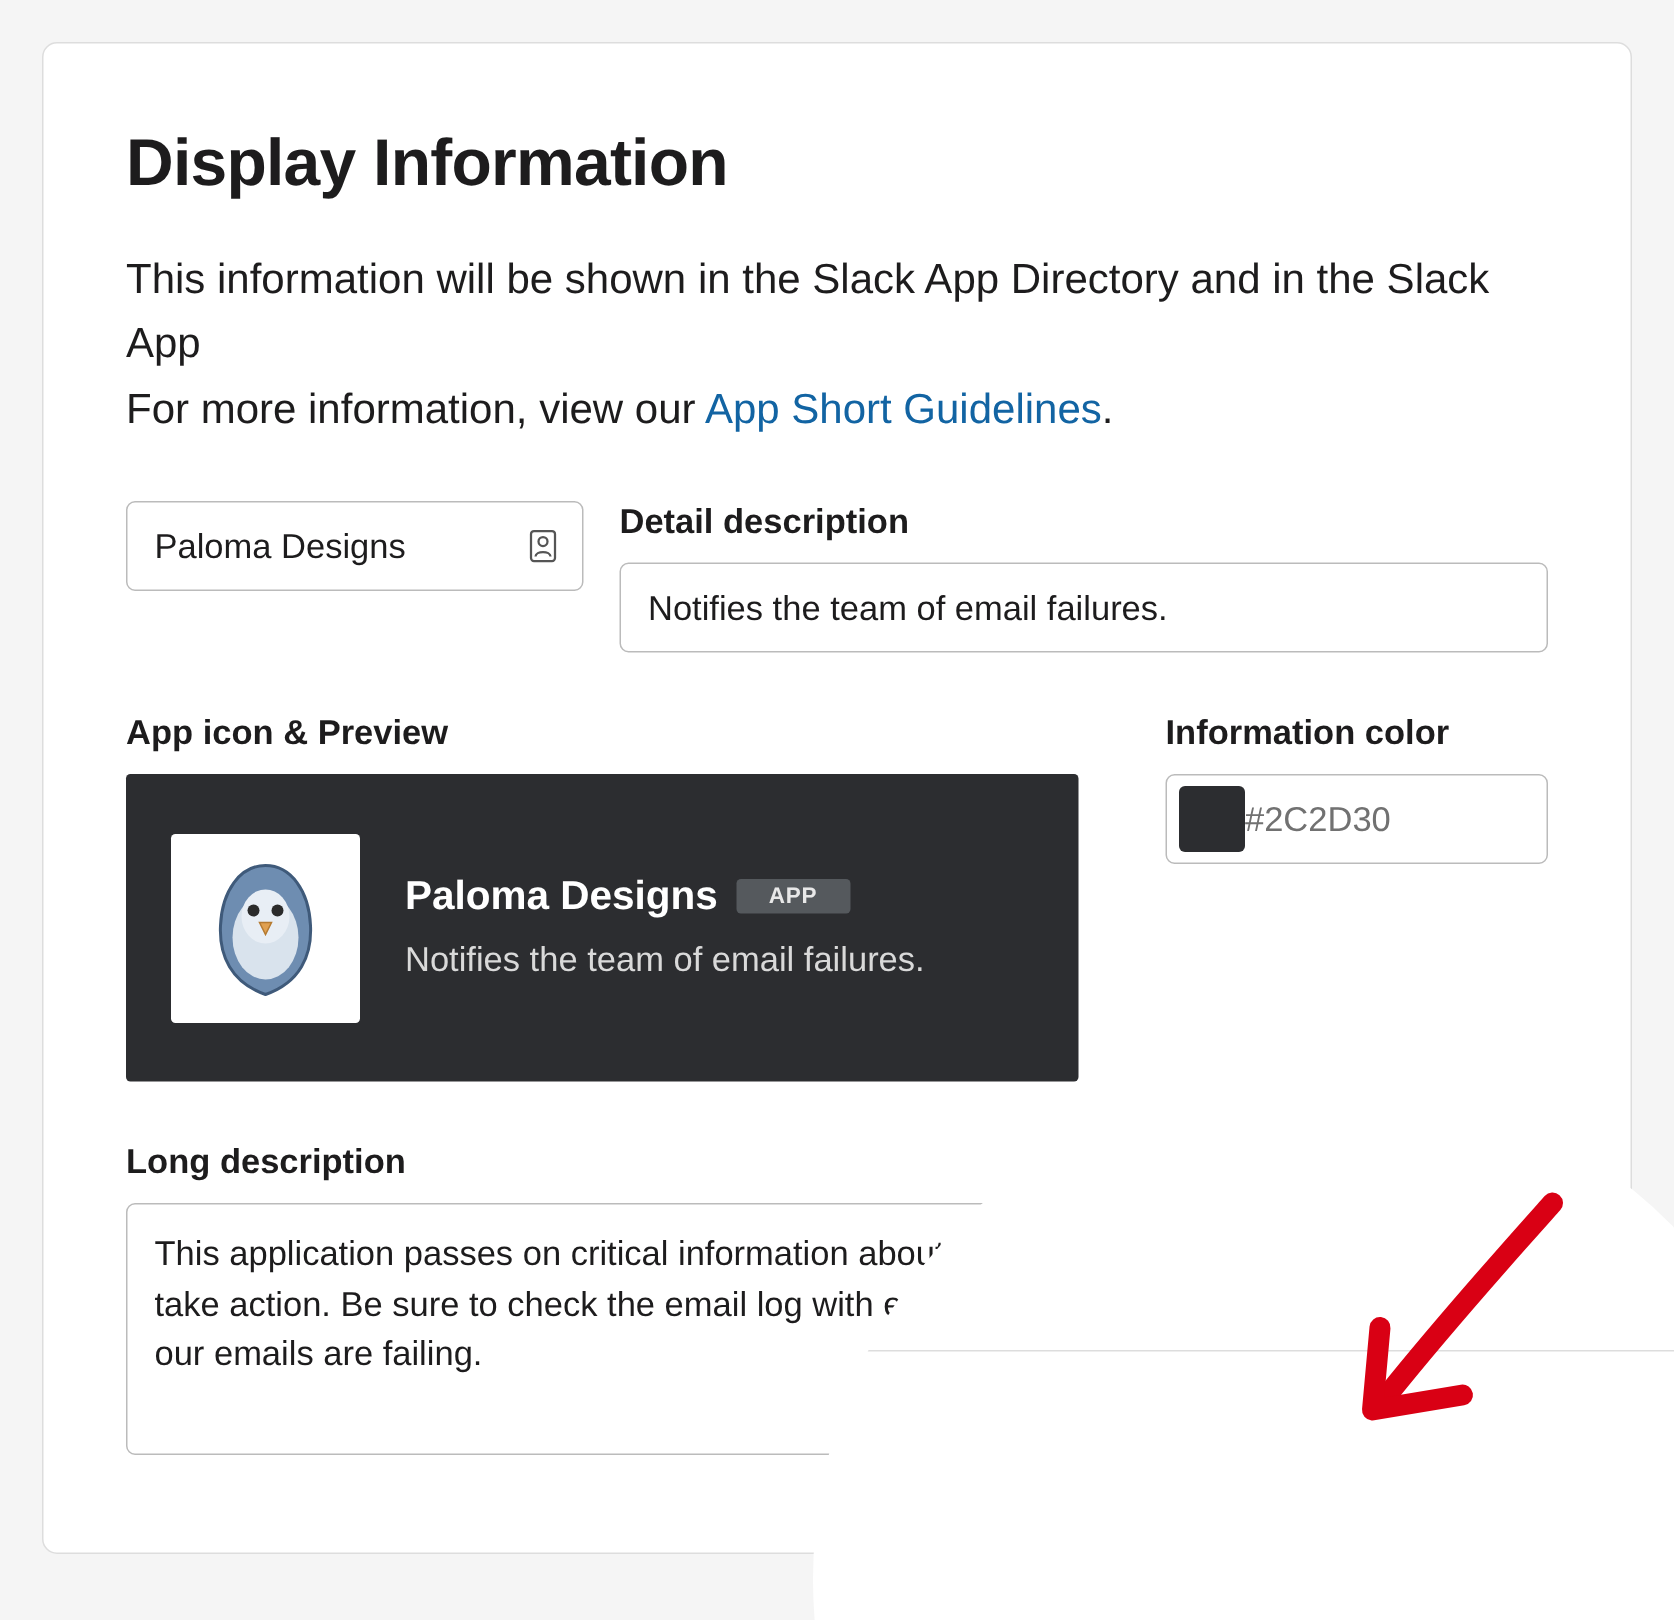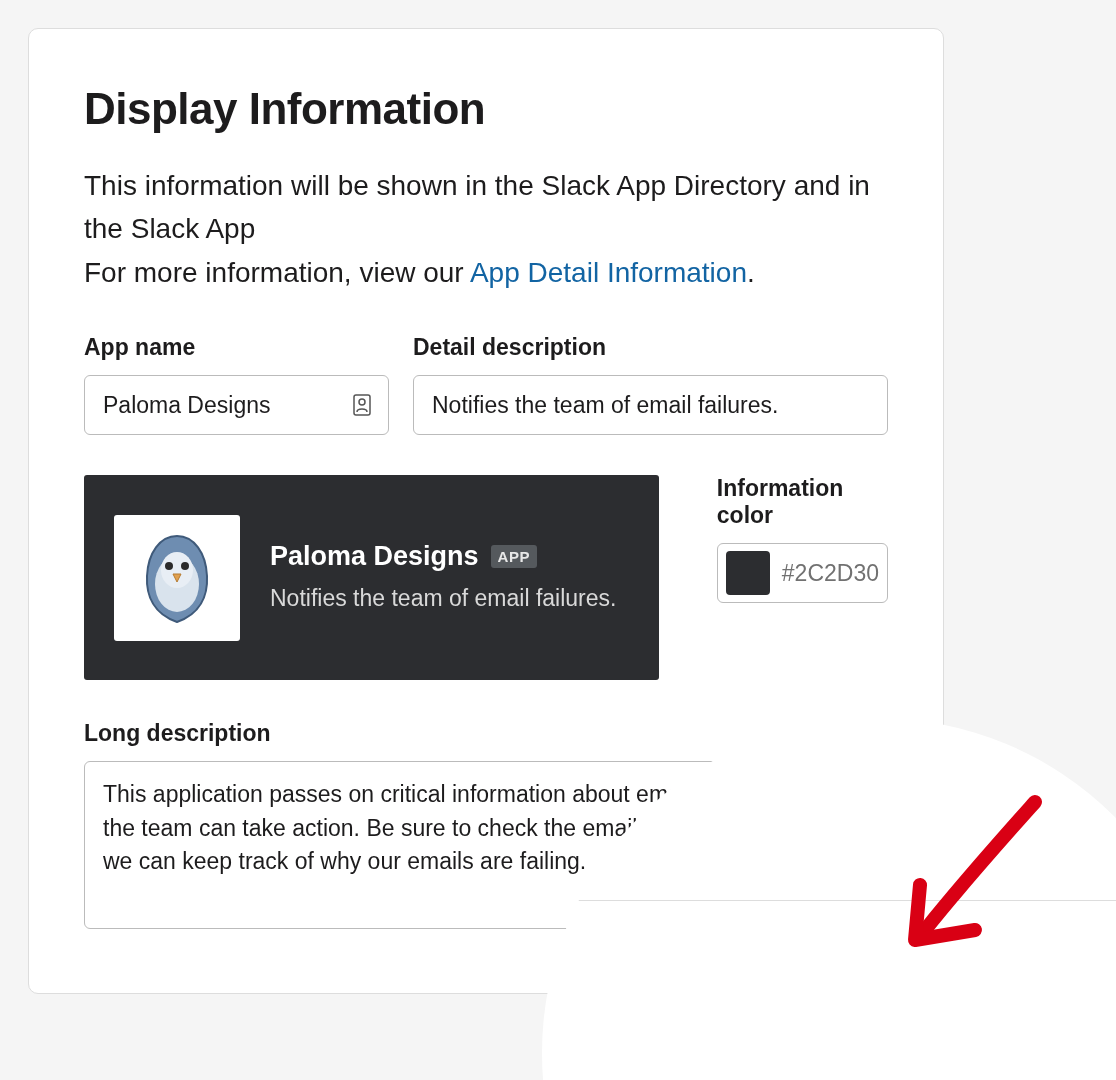--- a/index.html
+++ b/index.html
@@ -8,21 +8,21 @@
       background: #f5f5f5;
       width: 1116px;
       height: 1080px;
       overflow: hidden;
       position: relative;
     }
     .card {
       position: absolute;
       left: 28px;
       top: 28px;
-      width: 916px;
+      width: 1060px;
       background: #ffffff;
       border: 1px solid #dddddd;
       border-radius: 10px;
       padding: 55px 55px 60px 55px;
     }
     .title {
       font-size: 44px;
       font-weight: 800;
       color: #1d1c1d;
       letter-spacing: -0.5px;
@@ -111,37 +111,36 @@
     .preview-name {
       font-size: 27px;
       font-weight: 800;
       color: #ffffff;
     }
     .app-badge {
       background: #55595d;
       color: #e8e8e8;
       font-size: 15px;
       font-weight: 700;
-      padding: 3px 7px;
+      padding: 3px 22px;
       border-radius: 3px;
       letter-spacing: 0.5px;
     }
     .preview-desc {
       font-size: 23px;
       line-height: 1.4;
       color: #d9d9d9;
     }
     .bg-color-input {
       display: flex;
       align-items: center;
       border: 1px solid #bbbbbb;
       border-radius: 6px;
       height: 60px;
       padding: 8px;
-      gap: 12px;
     }
     .bg-swatch {
       width: 44px;
       height: 44px;
       border-radius: 4px;
       background: #2c2d30;
       flex-shrink: 0;
     }
     .bg-value {
       font-size: 23px;
@@ -215,45 +214,45 @@
     .bird-svg { width: 90px; height: 100px; }
   </style>
 </head>
 <body>
 
 <div class="card">
   <h1 class="title">Display Information</h1>
 
   <p class="intro">
     <span>This information will be shown in the Slack App Directory and in the Slack App</span><br>
-    <span>For more information, view our </span><a href="#">App Detail Information</a><span>.</span>
+    <span>For more information, view our </span><a href="#">App Short Guidelines</a><span>.</span>
   </p>
 
   <div class="row-two">
     <div class="col-appname">
-      <label class="field-label">App name</label>
       <div class="input-with-icon">
         <input class="text-input" type="text" value="Paloma Designs" style="">
         <span class="input-icon">
           <svg width="20" height="24" viewBox="0 0 20 24" fill="none" stroke="#555" stroke-width="1.5">
             <rect x="2" y="2" width="16" height="20" rx="2"></rect>
             <circle cx="10" cy="9" r="3"></circle>
             <path d="M5 19 C5 15 15 15 15 19"></path>
           </svg>
         </span>
       </div>
     </div>
     <div class="col-shortdesc">
       <label class="field-label">Detail description</label>
       <input class="text-input" type="text" value="Notifies the team of email failures." style="">
     </div>
   </div>
 
   <div class="row-icon-bg">
     <div class="col-preview">
+      <label class="field-label">App icon &amp; Preview</label>
       <div class="preview-box">
         <div class="preview-icon-frame">
           <svg class="bird-svg" viewBox="0 0 90 100">
             <path d="M45 8 C28 8 16 25 15 48 C14 68 22 86 45 94 C68 86 76 68 75 48 C74 25 62 8 45 8 Z" fill="#6e8db1" stroke="#3f5a7a" stroke-width="2"></path>
             <ellipse cx="45" cy="56" rx="22" ry="28" fill="#d9e3ed"></ellipse>
             <ellipse cx="45" cy="42" rx="16" ry="18" fill="#e8eef5"></ellipse>
             <circle cx="37" cy="38" r="4" fill="#2b2b2b"></circle>
             <circle cx="53" cy="38" r="4" fill="#2b2b2b"></circle>
             <path d="M41 46 L45 54 L49 46 Z" fill="#e0a050" stroke="#b57a30" stroke-width="1"></path>
           </svg>

